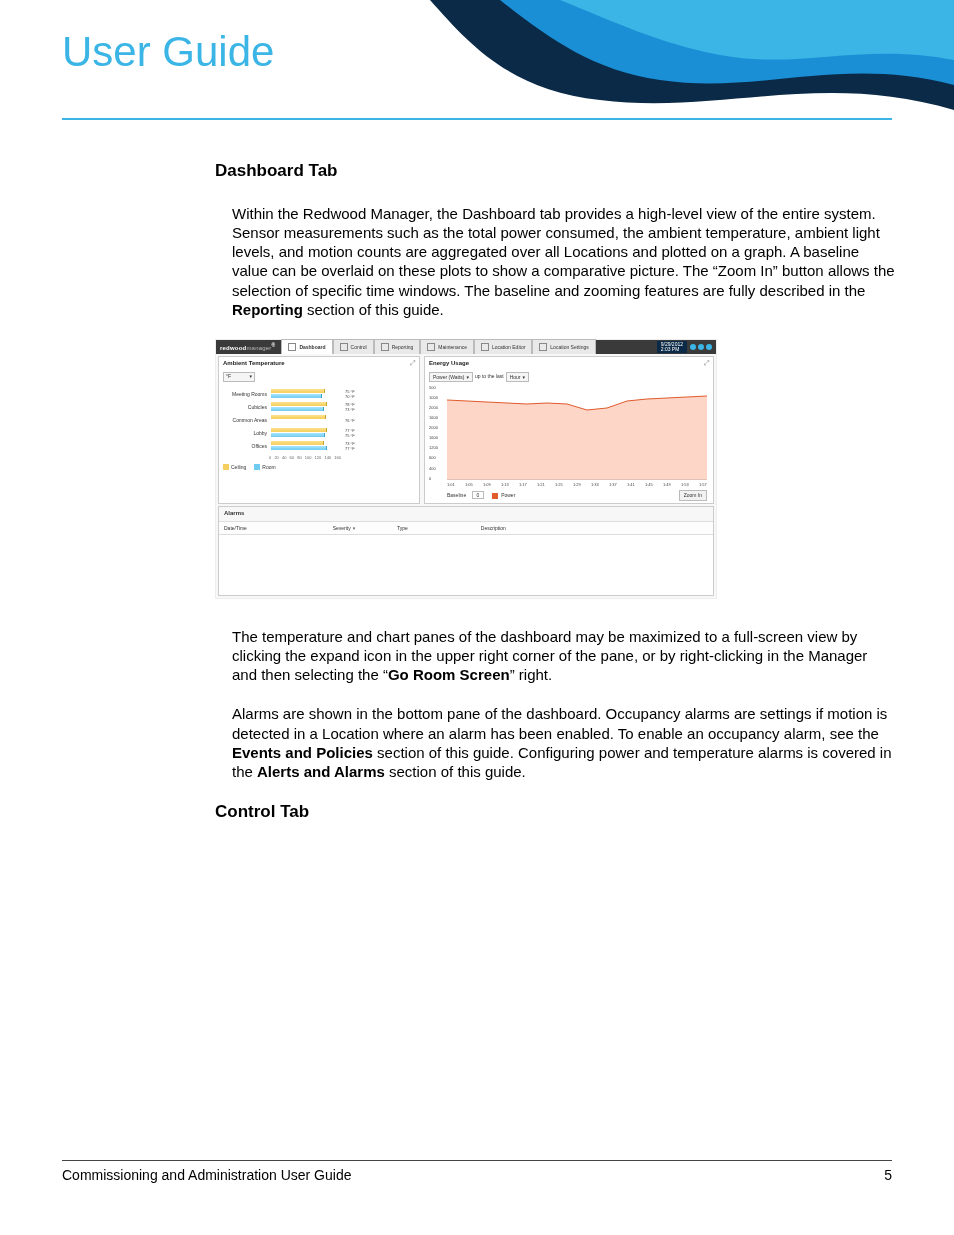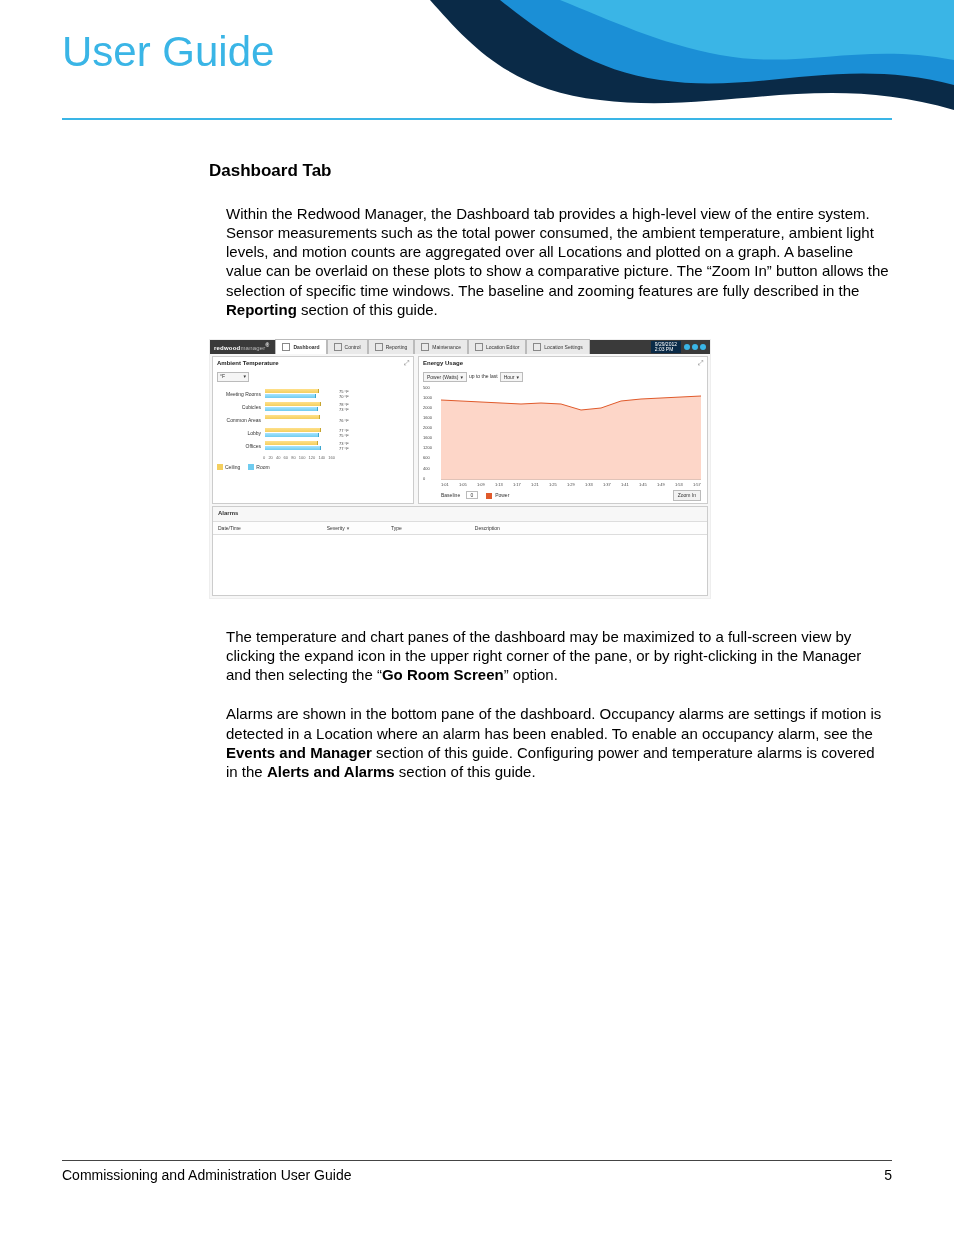--- a/index.html
+++ b/index.html
@@ -3,21 +3,21 @@
 <meta charset="utf-8">
 <style>
   html,body{margin:0;padding:0;background:#fff;font-family:Arial,Helvetica,sans-serif;color:#000;}
   .page{width:954px;height:1235px;position:relative;margin:0 auto;background:#fff;overflow:hidden;}
   
   .hdr{position:absolute;left:0;top:0;width:954px;height:120px;padding-left:44px;}
   .hdr .title{position:absolute;left:62px;top:28px;font-size:42px;font-weight:300;color:#3AB5E6;font-family:"Segoe UI Light","Helvetica Neue",Arial,sans-serif;}
   .hdr .underline{position:absolute;left:62px;top:118px;width:830px;height:2px;background:#3AB5E6;}
   .hdr svg{position:absolute;left:0;top:0;}
   
-  .body{position:absolute;left:209px;top:160px;width:680px;font-size:15px;line-height:1.28;}
+  .body{position:absolute;left:215px;top:160px;width:680px;font-size:15px;line-height:1.28;}
   .h2{font-size:17px;font-weight:bold;margin:0 0 22px 0;}
   .p{margin:0 0 20px 17px;}
   .p b{font-weight:bold;}
   
   .shot{width:500px;margin:10px 0 28px 0;border:1px solid #eee;font-size:6px;color:#333;background:#f7f7f7;}
   
   .shot .bar{height:14px;background:#3a3a3a;color:#fff;display:flex;align-items:center;padding:0 4px;font-size:6px;}
   .shot .bar .brand{color:#fff;font-weight:bold;letter-spacing:.2px;}
   .shot .bar .brand .thin{color:#bbb;font-weight:normal;}
   .shot .bar .tabs{display:flex;margin-left:6px;gap:0;}
@@ -280,27 +280,28 @@
           <th style="width:13%"><span class="sev">Severity</span></th>
           <th style="width:17%">Type</th>
           <th>Description</th>
         </tr>
       </tbody>
           </table>
     </div>
   </div>
 
   <div class="p">
-    <span>The temperature and chart panes of the dashboard may be maximized to a full-screen view by clicking the expand icon in the upper right corner of the pane, or by right-clicking in the Manager and then selecting the “</span><b>Go Room Screen</b><span>” option.</span>
+    <span>The temperature and chart panes of the dashboard may be maximized to a full-screen view by clicking the expand icon in the upper right corner of the pane, or by right-clicking in the Manager and then selecting the “</span><b>Go Room Screen</b><span>” right.</span>
   </div>
 
   <div class="p">
-    <span>Alarms are shown in the bottom pane of the dashboard. Occupancy alarms are settings if motion is detected in a Location where an alarm has been enabled. To enable an occupancy alarm, see the </span><b>Events and Manager</b><span> section of this guide. Configuring power and temperature alarms is covered in the </span><b>Alerts and Alarms</b><span> section of this guide.</span>
+    <span>Alarms are shown in the bottom pane of the dashboard. Occupancy alarms are settings if motion is detected in a Location where an alarm has been enabled. To enable an occupancy alarm, see the </span><b>Events and Policies</b><span> section of this guide. Configuring power and temperature alarms is covered in the </span><b>Alerts and Alarms</b><span> section of this guide.</span>
   </div>
 
+  <div class="h2" style="margin-top:18px">Control Tab</div>
 
 
 </div>
 
 <div class="pgfoot">
   <span>Commissioning and Administration User Guide</span>
   <span>5</span>
 </div>
 
 </div>

